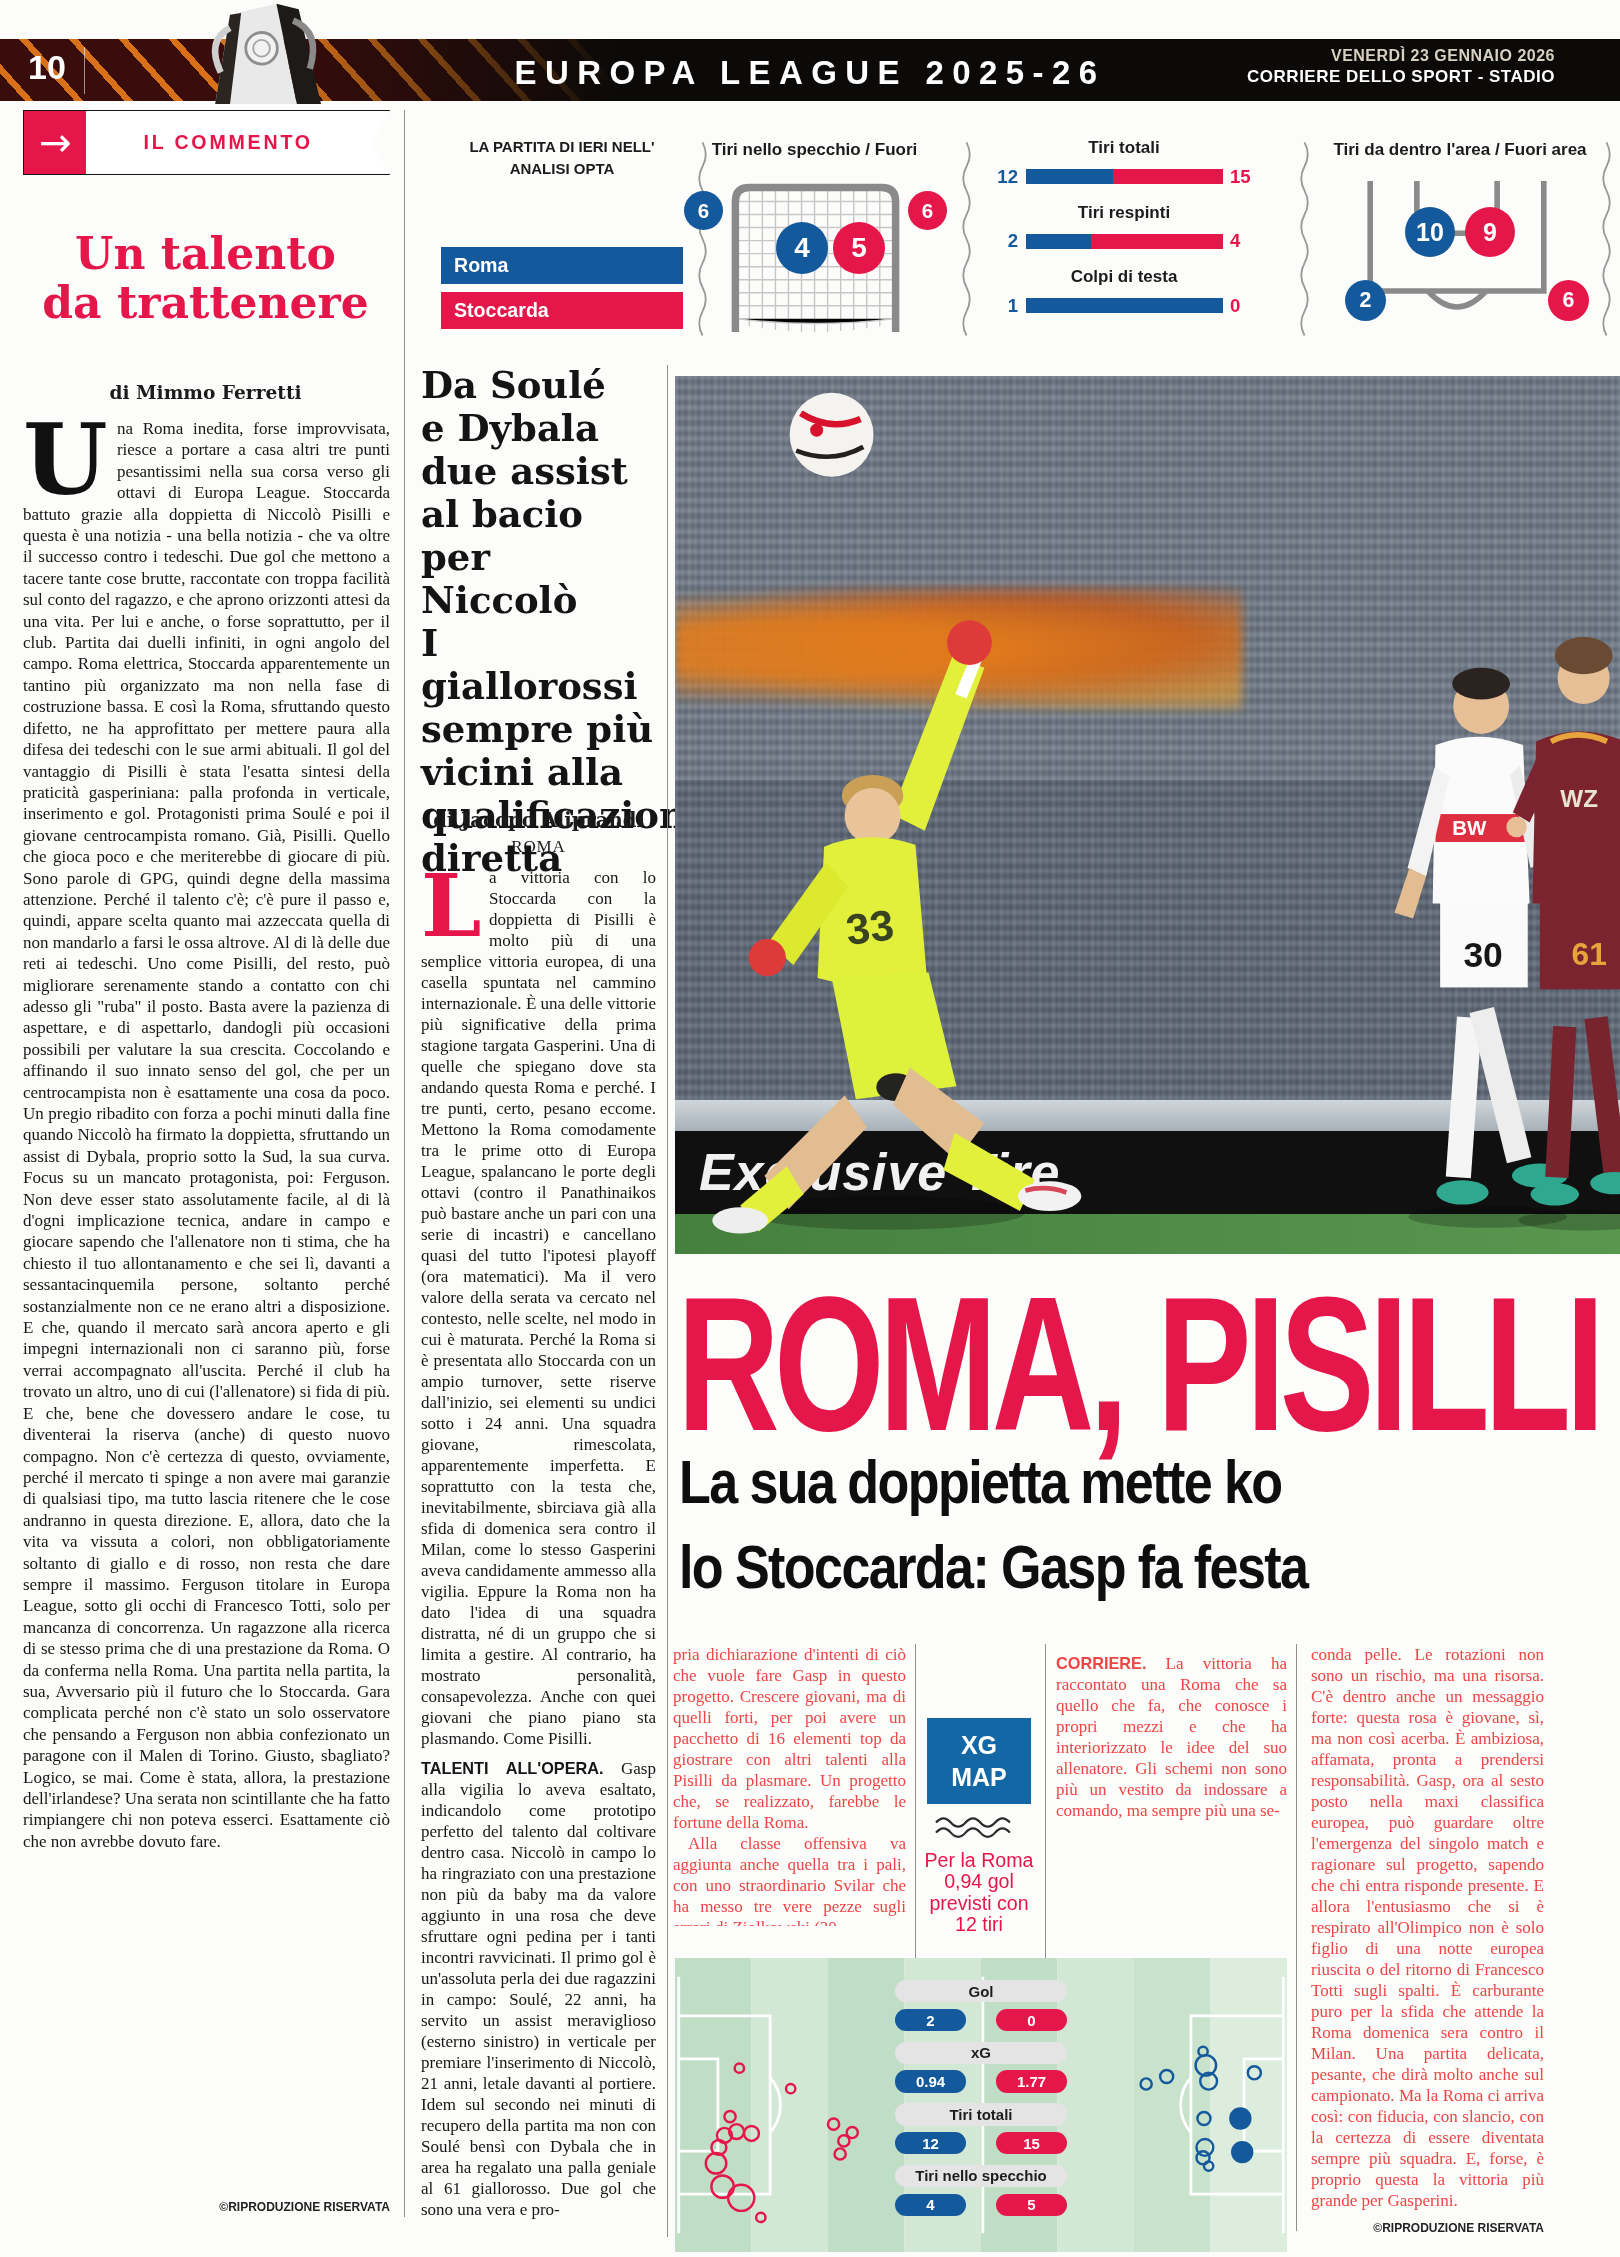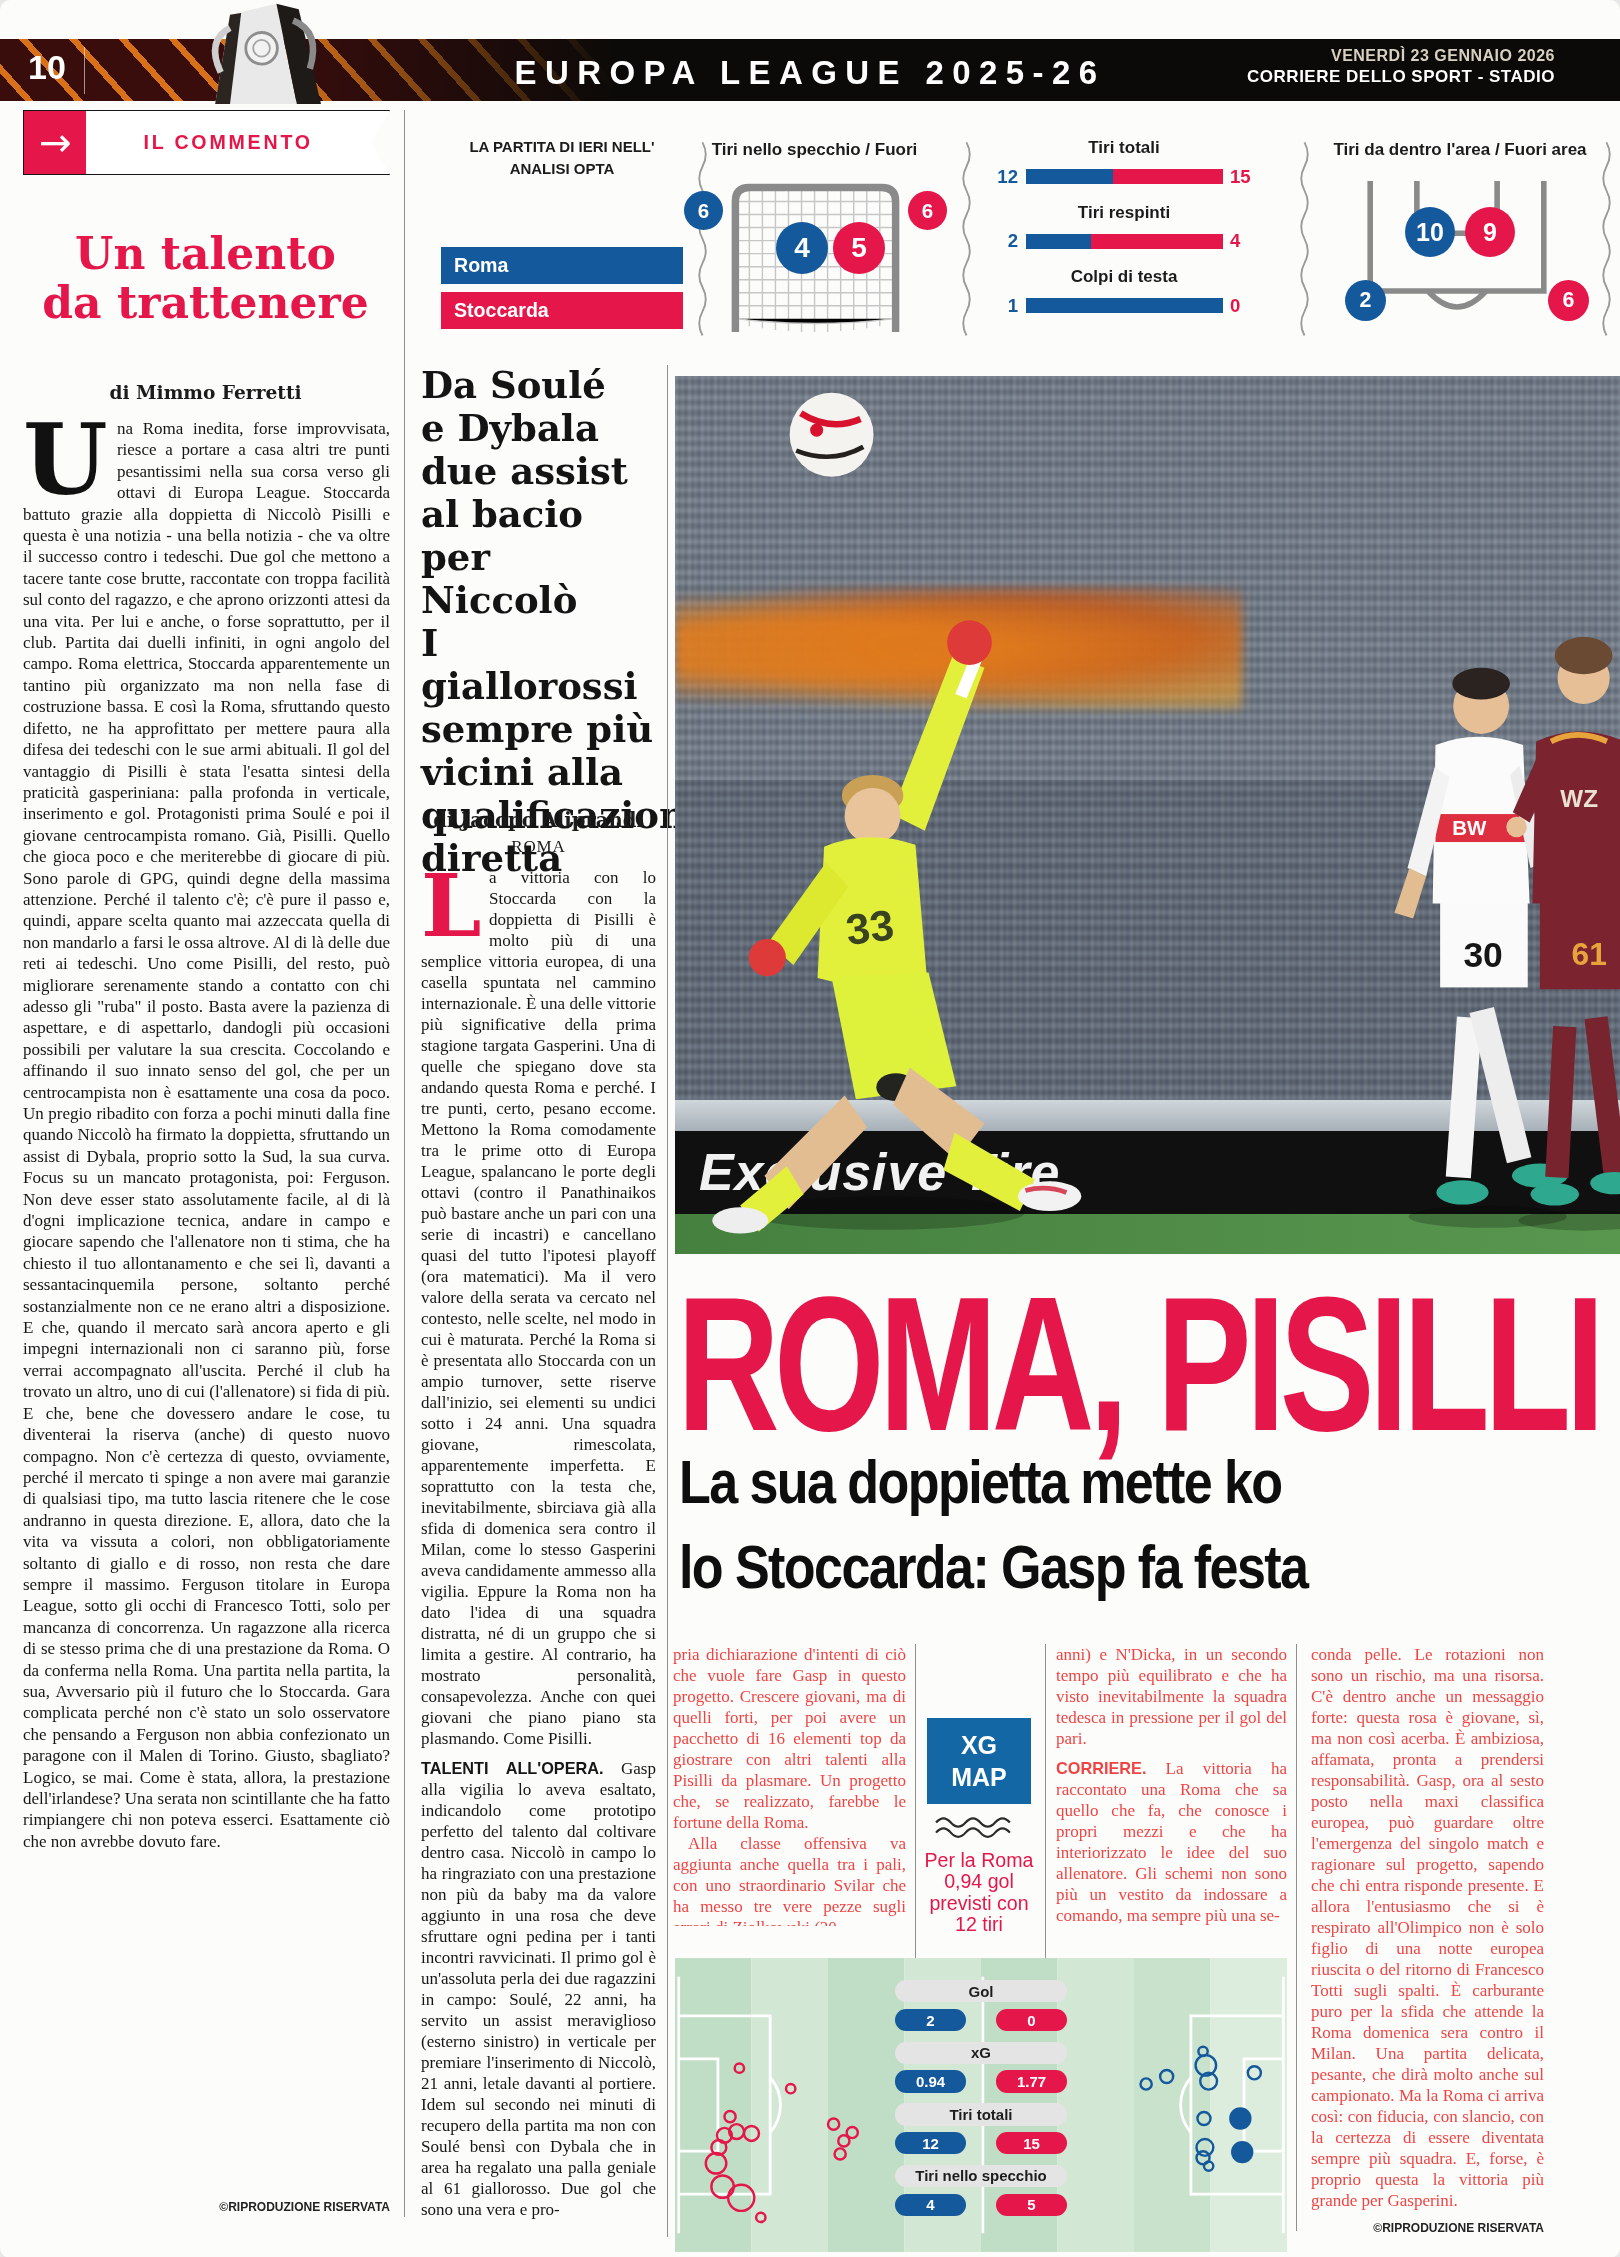--- a/index.html
+++ b/index.html
@@ -1,17 +1,17 @@
 <!DOCTYPE html>
 <html lang="it" style="font-size:15px"><head>
 <meta charset="utf-8">
 <style>
   html,body{margin:0;padding:0;background:#e8e8e8;}
   #page{position:relative;width:1620px;height:2258px;background:#fcfcfa;overflow:hidden;
-        font-family:"Liberation Sans",sans-serif;color:#1b1b1b;border-radius:10px;}
+        font-family:"Liberation Sans",sans-serif;color:#1b1b1b;}
   .abs{position:absolute;}
   .serif{font-family:"Liberation Serif",serif;}
   .slab{font-family:"DejaVu Serif",serif;}
 
   
   .banner{left:0;top:39px;width:1620px;height:62px;background:#0c0a08;}
   .banner-stripes{left:0;top:39px;width:653px;height:62px;background:
      repeating-linear-gradient(48deg,rgba(0,0,0,0) 0 18.6px,rgba(224,118,26,.95) 18.6px 25px,rgba(0,0,0,0) 25px 37px),
      #380d0c;}
   .banner-fade{left:280px;top:39px;width:392px;height:62px;background:linear-gradient(90deg,rgba(12,10,8,0) 0%,#0c0a08 85%);}
@@ -349,21 +349,20 @@
   </div>
   <svg class="abs xg-squiggle" width="89" height="24" viewBox="0 0 96 26">
     <path d="M2 7 q8 -9 16 0 t16 0 t16 0 t16 0 t16 0" stroke="#2b2b2b" stroke-width="2.4" fill="none"></path>
     <path d="M2 18 q8 -9 16 0 t16 0 t16 0 t16 0 t16 0" stroke="#2b2b2b" stroke-width="2.4" fill="none"></path>
   </svg>
   <div class="abs xg-note">Per la Roma 0,94 gol previsti con 12 tiri</div>
 
   <div class="abs vrule" style="left:1045px;top:1644px;height:587px;"></div>
 
   <div class="abs bcol serif" style="left:1056px;top:1644px;width:231px;height:310px;">
-    <div>anni) e N'Dicka, in un secondo tempo più equilibrato e che ha visto inevitabilmente la squadra tedesca in pressione per il gol del pari.</div>
     <div style="margin-top:9.3px;"><span class="lead-in">CORRIERE.</span><span> La vittoria ha raccontato una Roma che sa quello che fa, che conosce i propri mezzi e che ha interiorizzato le idee del suo allenatore. Gli schemi non sono più un vestito da indossare a comando, ma sempre più una se-</span></div>
   </div>
 
   <div class="abs vrule" style="left:1296px;top:1644px;height:587px;"></div>
 
   <div class="abs bcol serif" style="left:1311px;top:1644px;width:233px;height:571px;">
     <div>conda pelle. Le rotazioni non sono un rischio, ma una risorsa. C'è dentro anche un messaggio forte: questa rosa è giovane, sì, ma non così acerba. È ambiziosa, affamata, pronta a prendersi responsabilità. Gasp, ora al sesto posto nella maxi classifica europea, può guardare oltre l'emergenza del singolo match e ragionare sul progetto, sapendo che chi entra risponde presente. E allora l'entusiasmo che si è respirato all'Olimpico non è solo figlio di una notte europea riuscita o del ritorno di Francesco Totti sugli spalti. È carburante puro per la sfida che attende la Roma domenica sera contro il Milan. Una partita delicata, pesante, che dirà molto anche sul campionato. Ma la Roma ci arriva così: con fiducia, con slancio, con la certezza di essere diventata sempre più squadra. E, forse, è proprio questa la vittoria più grande per Gasperini.</div>
   </div>
   <div class="abs copy-right">©RIPRODUZIONE RISERVATA</div>
 

